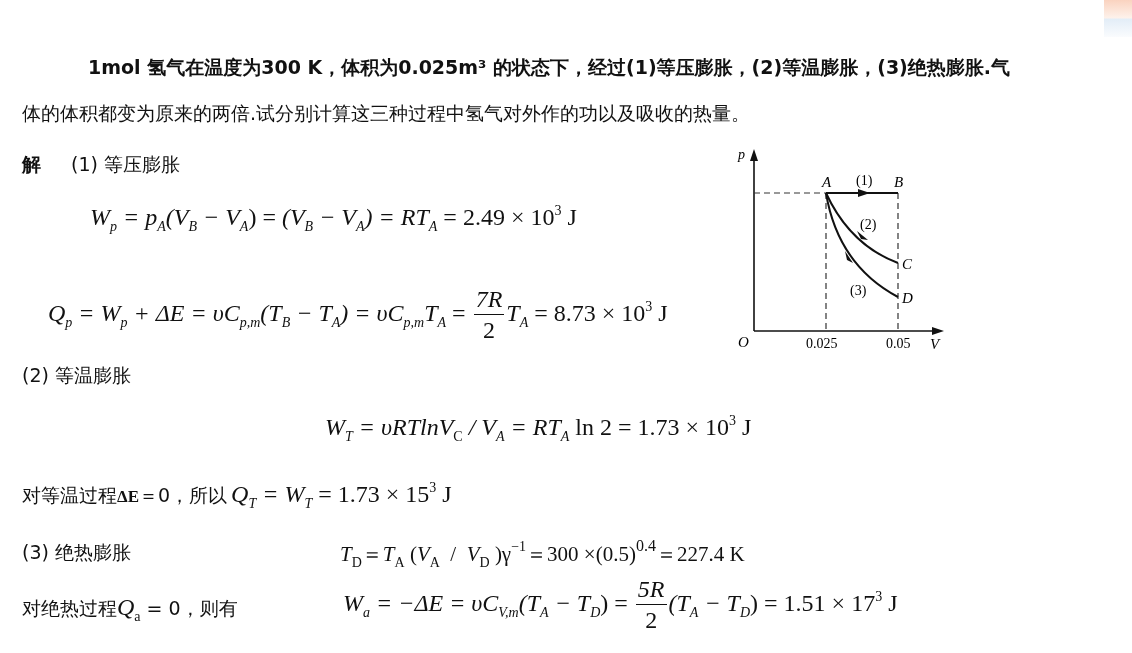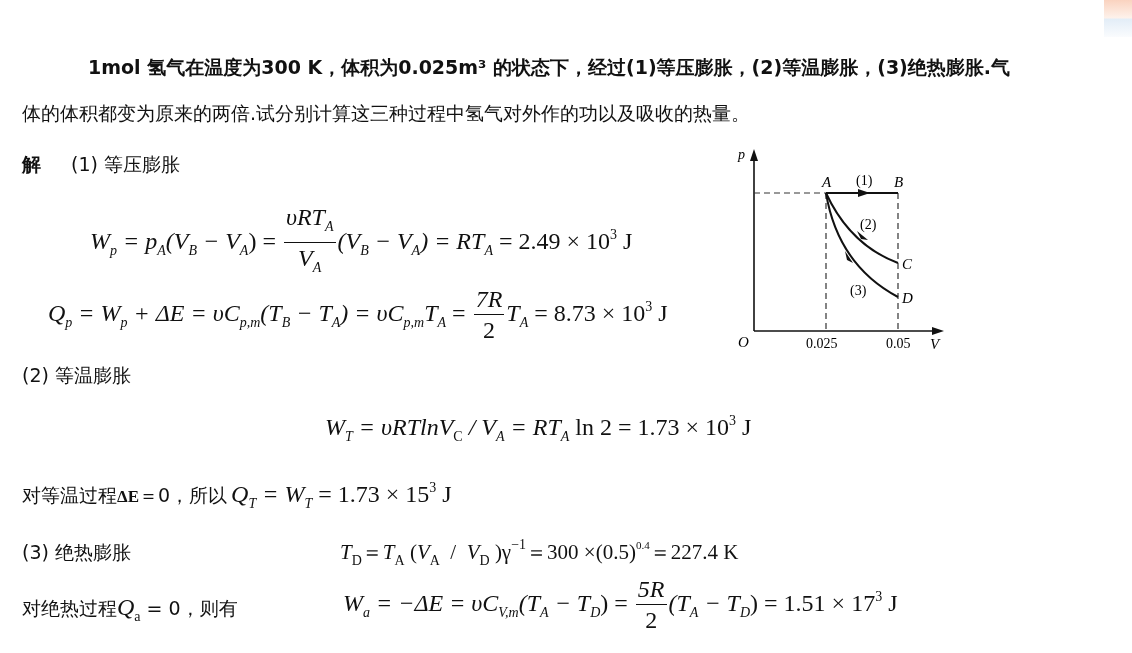--- a/index.html
+++ b/index.html
@@ -34,21 +34,21 @@
 <div class="abs cn" style="left:22px; top:101px;">体的体积都变为原来的两倍.试分别计算这三种过程中氢气对外作的功以及吸收的热量。</div>
 
 <div class="abs cn" style="left:22px; top:152px;">
   <span class="bold">解</span>
   <span style="margin-left:24px;">(1)  等压膨胀</span>
 </div>
 
 <div class="abs math" style="left:90px; top:203px;">
   <i>W</i><span class="sub">p</span>
   <i>= p</i><span class="sub">A</span><i>(V</i><span class="sub">B</span><i> − V</i><span class="sub">A</span><span>) =</span>
-  <span class="frac"><span class="num"><i>υRT</i><span class="sub">A</span></span><span class="den"><i>V</i><span class="sub">A</span></span></span><i>(V</i><span class="sub">B</span><i> − V</i><span class="sub">A</span><i>) = RT</i><span class="sub">A</span><span> = 2.49 × 10</span><span class="sup">3</span><span> J</span>
+  <i>(V</i><span class="sub">B</span><i> − V</i><span class="sub">A</span><i>) = RT</i><span class="sub">A</span><span> = 2.49 × 10</span><span class="sup">3</span><span> J</span>
 </div>
 
 <div class="abs math" style="left:48px; top:285px;">
   <i>Q</i><span class="sub">p</span><i> = W</i><span class="sub">p</span><i> + ΔE = υC</i><span class="sub">p,m</span><i>(T</i><span class="sub">B</span><i> − T</i><span class="sub">A</span><i>) = υC</i><span class="sub">p,m</span><i>T</i><span class="sub">A</span><span> =</span>
   <span class="frac"><span class="num"><i>7R</i></span><span class="den">2</span></span><i>T</i><span class="sub">A</span><span> = 8.73 × 10</span><span class="sup">3</span><span> J</span>
 </div>
 
 <svg class="abs" style="left:730px; top:145px;" width="220" height="210" viewBox="0 0 220 210">
   <g stroke="#111" stroke-width="1.6" fill="none">
     <line x1="24" y1="186" x2="24" y2="10"></line>
@@ -88,21 +88,21 @@
 </div>
 
 <div class="abs" style="left:22px; top:480px;">
   <span class="cn">对等温过程</span><span class="math bold" style="font-size:17px;">ΔE</span><span class="cn">＝0，所以</span>
   <span class="math"><i>Q</i><span class="sub">T</span><i> = W</i><span class="sub">T</span><span> = 1.73 × 15</span><span class="sup">3</span><span> J</span></span>
 </div>
 
 <div class="abs cn" style="left:22px; top:540px;">(3)  绝热膨胀</div>
 
 <div class="abs math" style="left:340px; top:537px; font-size:21px;">
-  <i>T</i><span class="subr">D</span><span>＝</span><i>T</i><span class="subr">A</span><span> (</span><i>V</i><span class="subr">A</span><span style="white-space:pre;">  /  </span><i>V</i><span class="subr">D</span><span> )γ</span><span class="sup">−1</span><span>＝300 ×(0.5)</span><span class="sup" style="font-size:11px;">0.4</span><span>＝227.4 K</span>
+  <i>T</i><span class="subr">D</span><span>＝</span><i>T</i><span class="subr">A</span><span> (</span><i>V</i><span class="subr">A</span><span style="white-space:pre;">  /  </span><i>V</i><span class="subr">D</span><span> )γ</span><span class="sup">−1</span><span>＝300 ×(0.5)</span><span class="sup" style="font-size:16px;">0.4</span><span>＝227.4 K</span>
 </div>
 
 <div class="abs" style="left:22px; top:594px;">
   <span class="cn">对绝热过程</span><span class="math"><i>Q</i><span class="subr">a</span></span><span class="cn"> = 0，则有</span>
 </div>
 
 <div class="abs math" style="left:343px; top:575px;">
   <i>W</i><span class="sub">a</span><i> = −ΔE = υC</i><span class="sub">V,m</span><i>(T</i><span class="sub">A</span><i> − T</i><span class="sub">D</span><span>) =</span>
   <span class="frac"><span class="num"><i>5R</i></span><span class="den">2</span></span><i>(T</i><span class="sub">A</span><i> − T</i><span class="sub">D</span><span>) = 1.51 × 17</span><span class="sup">3</span><span> J</span>
 </div>

